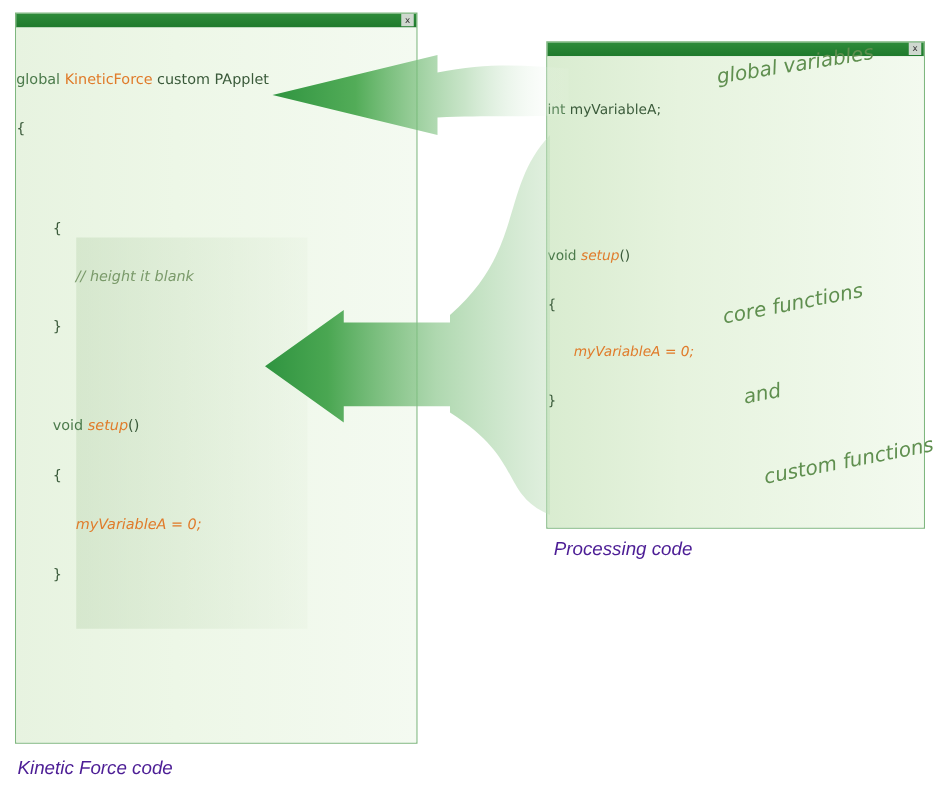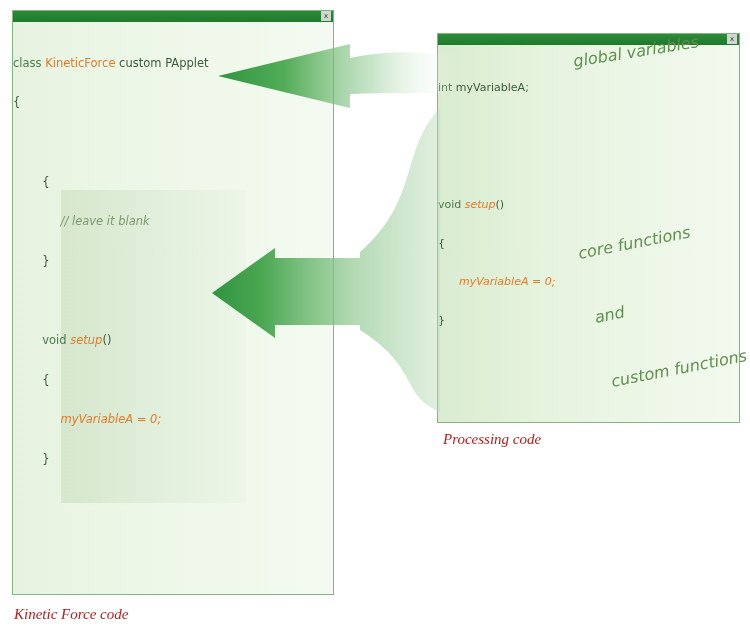--- a/index.html
+++ b/index.html
@@ -95,23 +95,23 @@
   .code .ln { display: block; }
   .kw   { color: #4b7a4b; }
   .name { color: #e07b2a; margin-top: 12px; }
   .type { color: #3a5a3a; }
   .cmt  { color: #7a9a6a; font-style: italic; }
   .it   { font-style: italic; }
 
   
   .caption {
     position: absolute;
-    font-family: Liberation Serif, serif;
+    font-family: Liberation Sans, sans-serif;
     font-size: 15px;
-    color: #b91c1c;
+    color: #4c1d95;
     font-style: italic;
   }
   #caption-left  { left: 14px;  top: 606px; }
   #caption-right { left: 443px; top: 431px; }
 
   
   .hand {
     position: absolute;
     font-family: "DejaVu Sans", sans-serif;
     font-size: 16px;
@@ -146,25 +146,25 @@
 </head>
 <body>
 
 <div class="window" id="left-window">
   <div class="titlebar">
     <div class="close">x</div>
   </div>
   <div class="codearea">
     <div class="inner-shade"></div>
     <div class="code">
-<span class="ln"><span class="kw">class </span><span class="name">KineticForce</span><span class="type"> custom PApplet</span></span>
+<span class="ln"><span class="kw">global </span><span class="name">KineticForce</span><span class="type"> custom PApplet</span></span>
 <span class="ln">{</span>
 <span class="ln"> </span>
 <span class="ln">        {</span>
-<span class="ln">             <span class="cmt">// leave it blank</span></span>
+<span class="ln">             <span class="cmt">// height it blank</span></span>
 <span class="ln">        }</span>
 <span class="ln"> </span>
 <span class="ln">        <span class="kw">void </span><span class="name it">setup</span><span class="type">()</span></span>
 <span class="ln">        {</span>
 <span class="ln">             <span class="name it">myVariableA = 0;</span></span>
 <span class="ln">        }</span>
 <span class="ln"> </span>
 
 
 

